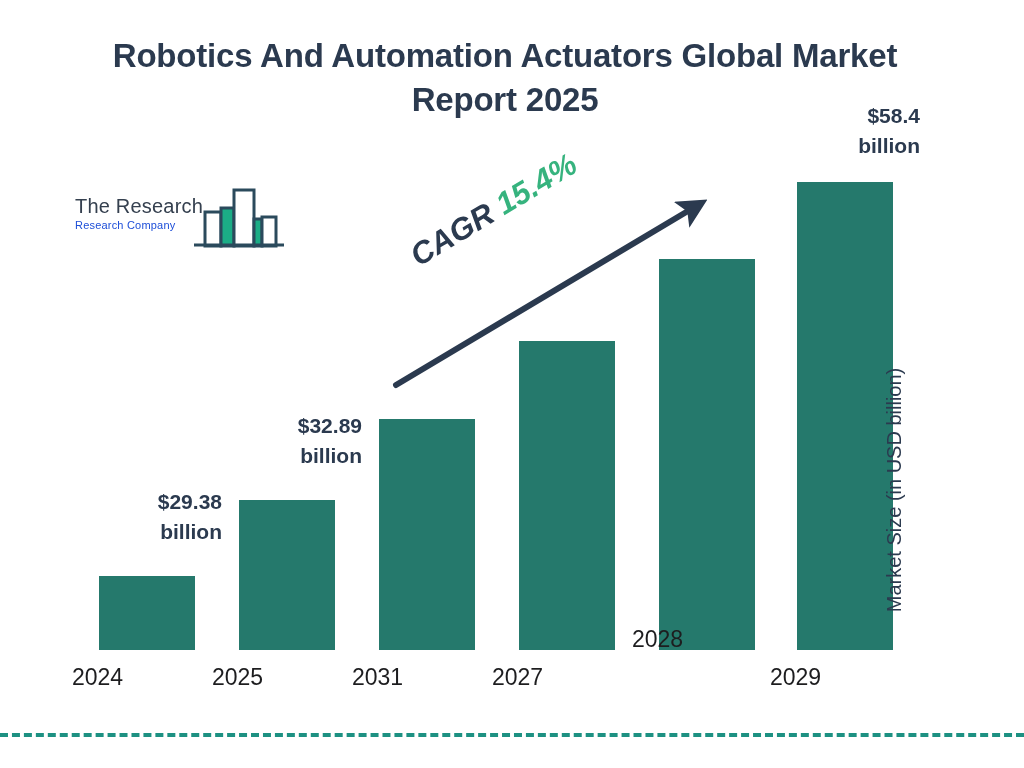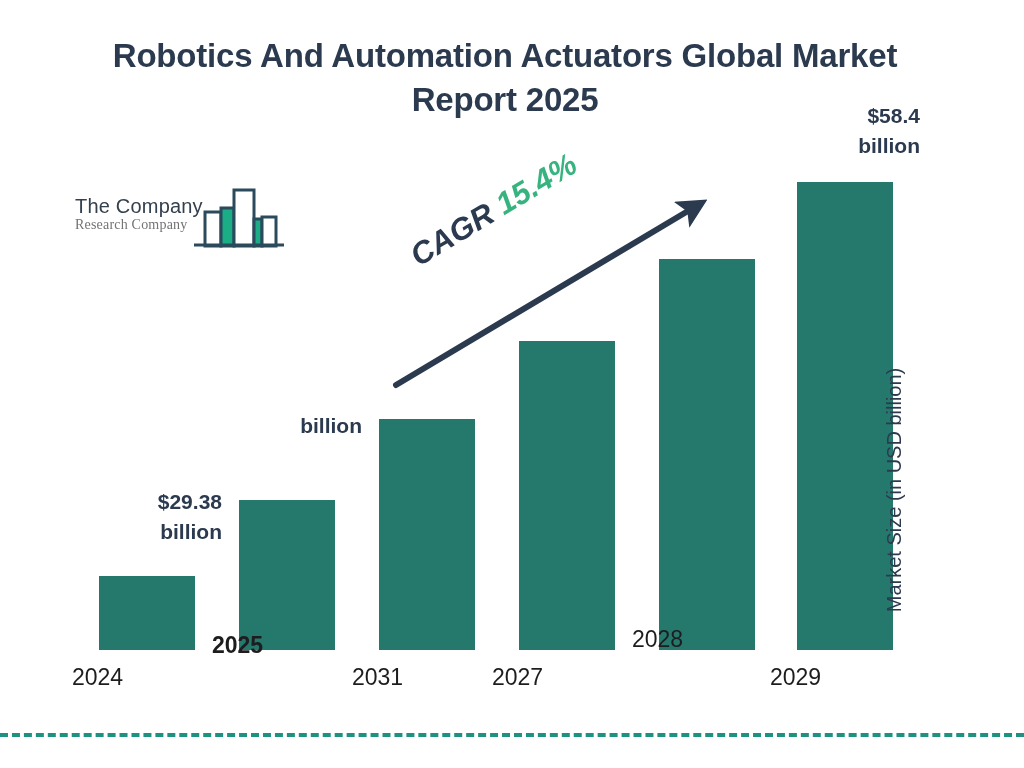--- a/index.html
+++ b/index.html
@@ -50,26 +50,25 @@
     color: #2b3a4f;
   }
   .logo-line1 {
     font-size: 20px;
     line-height: 22px;
     letter-spacing: 0.2px;
     color: #35404f;
     white-space: nowrap;
   }
   .logo-line2 {
-    font-size: 14px;
+    font-size: 11px;
     line-height: 16px;
     letter-spacing: 0.2px;
-    color: #737373;
-    white-space: nowrap;
-    font-family: Liberation Serif, serif;
+    color: #1d4ed8;
+    white-space: nowrap;
   }
   .logo-mark {
     position: absolute;
     left: 118px;
     top: 0px;
     width: 92px;
     height: 66px;
   }
 
   
@@ -143,21 +142,21 @@
 </style>
 </head>
 <body>
 
 <div id="page">
 
   <div class="chart-title">Robotics And Automation Actuators Global Market Report 2025</div>
 
   <div class="logo">
     <div class="logo-text">
-      <div class="logo-line1">The Company</div>
+      <div class="logo-line1">The Research</div>
       <div class="logo-line2">Research Company</div>
     </div>
     <div class="logo-mark">
       <svg width="92" height="66" viewBox="0 0 92 66" xmlns="http://www.w3.org/2000/svg">
 
         <rect x="12" y="26" width="16" height="34" fill="#ffffff" stroke="#2b4a5c" stroke-width="3"></rect>
         <rect x="28" y="22" width="13" height="38" fill="#1bad86" stroke="#2b4a5c" stroke-width="3"></rect>
         <rect x="41" y="4" width="20" height="56" fill="#ffffff" stroke="#2b4a5c" stroke-width="3"></rect>
         <rect x="61" y="33" width="8" height="27" fill="#1bad86" stroke="#2b4a5c" stroke-width="3"></rect>
         <rect x="69" y="31" width="14" height="29" fill="#ffffff" stroke="#2b4a5c" stroke-width="3"></rect>
@@ -174,20 +173,21 @@
     <div class="bar" style="left:519px; top:341px; width:96px; height:309px;"></div>
     <div class="bar" style="left:659px; top:259px; width:96px; height:391px;"></div>
     <div class="bar" style="left:797px; top:182px; width:96px; height:468px;"></div>
 
     <div class="bar-label" style="left:72px; top:487px;">
       <div>$29.38</div>
       <div>billion</div>
     </div>
 
     <div class="bar-label" style="left:212px; top:411px;">
+      <div>$32.89</div>
       <div>billion</div>
     </div>
 
     <div class="bar-label" style="left:770px; top:101px;">
       <div>$58.4</div>
       <div>billion</div>
     </div>
 
     <svg class="growth-arrow" style="position:absolute; left:0; top:0;" width="1024" height="768" xmlns="http://www.w3.org/2000/svg">
       <defs>
@@ -197,21 +197,21 @@
       </defs>
       <line x1="396" y1="385" x2="693" y2="208" stroke="#2b3a4f" stroke-width="6" stroke-linecap="round" marker-end="url(#arrowhead)"></line>
     </svg>
 
     <div class="cagr-wrap">
       <span class="cagr-word">CAGR</span>
       <span class="cagr-value">15.4%</span>
     </div>
 
     <div class="tick-label" style="left:72px; top:663px;">2024</div>
-    <div class="tick-label" style="left:212px; top:631px;font-weight:bold;">2025</div>
+    <div class="tick-label" style="left:212px; top:663px;">2025</div>
     <div class="tick-label" style="left:352px; top:663px;">2031</div>
     <div class="tick-label" style="left:492px; top:663px;">2027</div>
     <div class="tick-label" style="left:632px; top:625px;">2028</div>
     <div class="tick-label" style="left:770px; top:663px;">2029</div>
 
     <div class="y-axis-title">Market Size (in USD billion)</div>
   </div>
 
   <div class="footer-rule"></div>
 </div>

